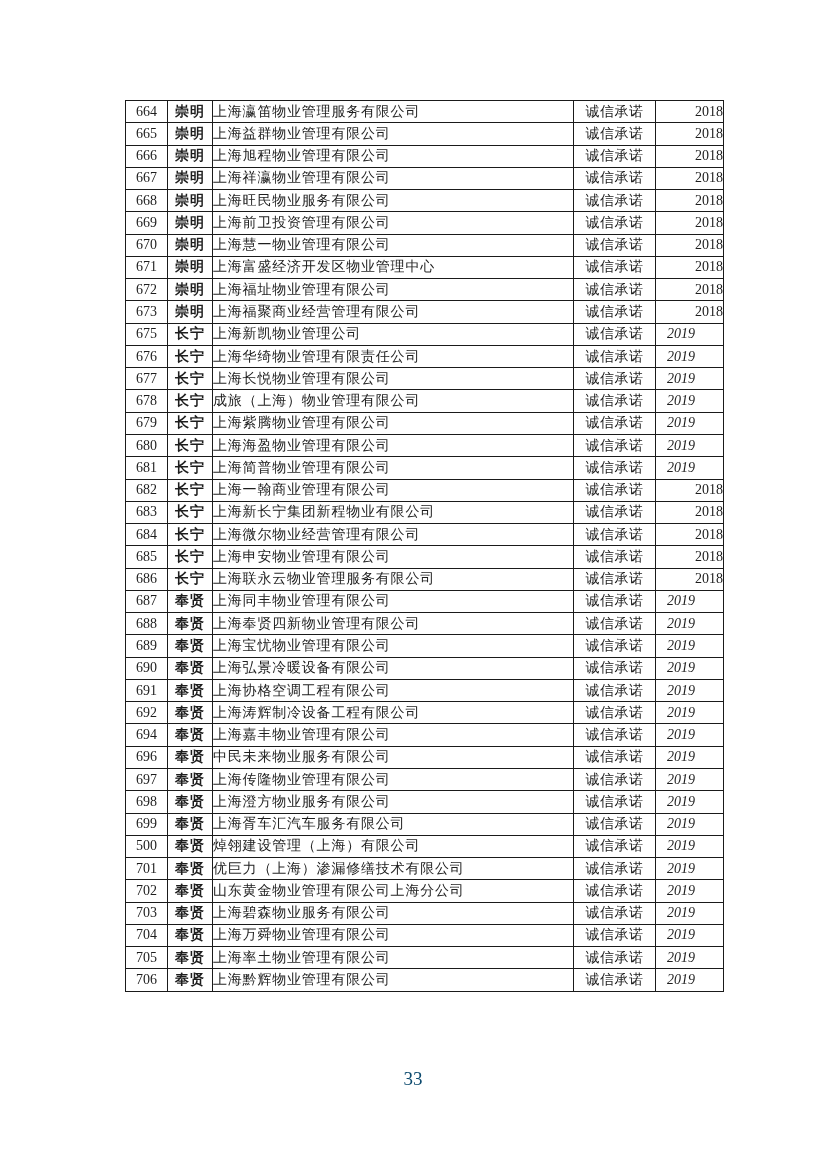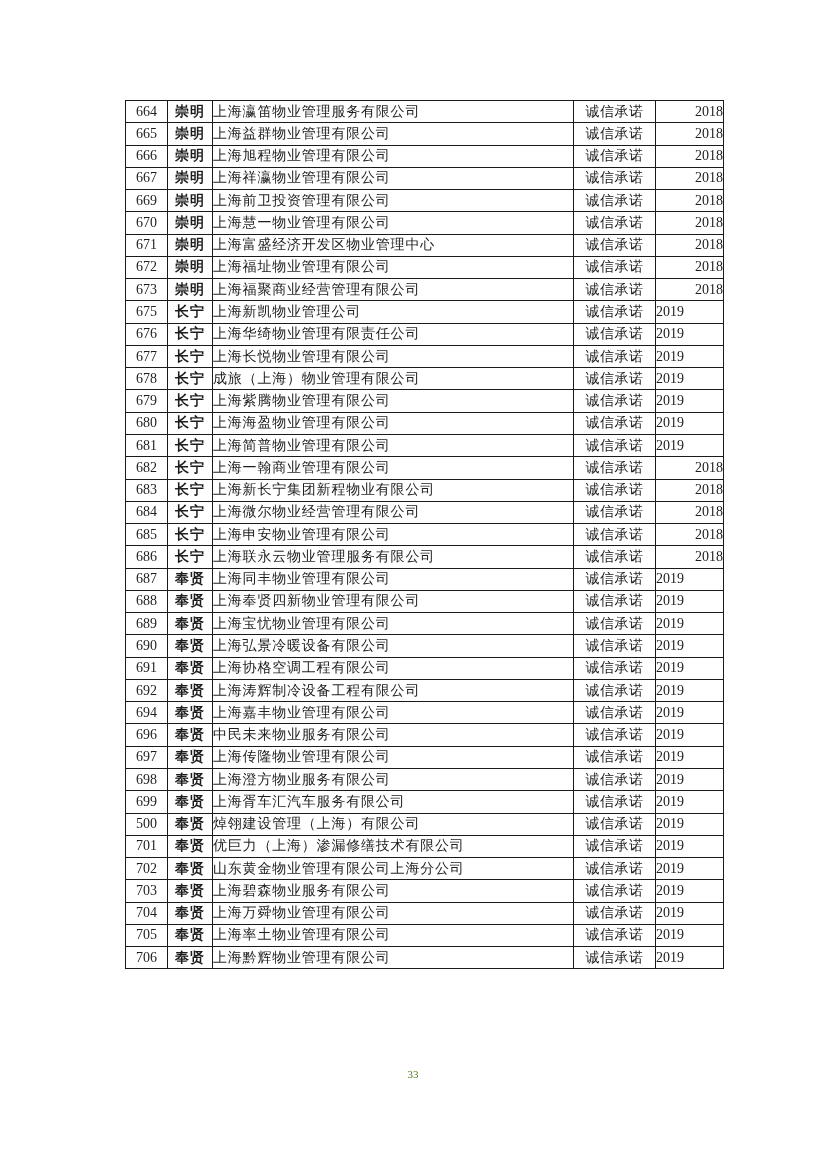--- a/index.html
+++ b/index.html
@@ -50,30 +50,32 @@
   }
   td.cell-commitment {
     text-align: center;
     letter-spacing: 0.5px;
   }
   td.cell-year.year-left {
     text-align: right;
     padding-left: 10px;
   }
   td.cell-year.year-right {
-    padding-right: 20px;
+    text-align: right;
+    padding-right: 28px;
+    font-style: italic;
   }
   .page-number {
     position: absolute;
     top: 1068px;
     left: 0;
     width: 826px;
     text-align: center;
-    font-size: 11px;
-    color: #4d7c0f;
+    font-size: 19px;
+    color: #0c4a6e;
   }
 </style>
 </head>
 <body>
 
 <div class="page">
 
   <table class="doc-table">
     <colgroup>
       <col style="width:42px">
@@ -105,20 +107,27 @@
           <td class="cell-year year-left">2018</td>
         </tr>
         <tr>
           <td class="cell-num">667</td>
           <td class="cell-district">崇明</td>
           <td class="cell-company">上海祥瀛物业管理有限公司</td>
           <td class="cell-commitment">诚信承诺</td>
           <td class="cell-year year-left">2018</td>
         </tr>
         <tr>
+          <td class="cell-num">668</td>
+          <td class="cell-district">崇明</td>
+          <td class="cell-company">上海旺民物业服务有限公司</td>
+          <td class="cell-commitment">诚信承诺</td>
+          <td class="cell-year year-left">2018</td>
+        </tr>
+        <tr>
           <td class="cell-num">669</td>
           <td class="cell-district">崇明</td>
           <td class="cell-company">上海前卫投资管理有限公司</td>
           <td class="cell-commitment">诚信承诺</td>
           <td class="cell-year year-left">2018</td>
         </tr>
         <tr>
           <td class="cell-num">670</td>
           <td class="cell-district">崇明</td>
           <td class="cell-company">上海慧一物业管理有限公司</td>

